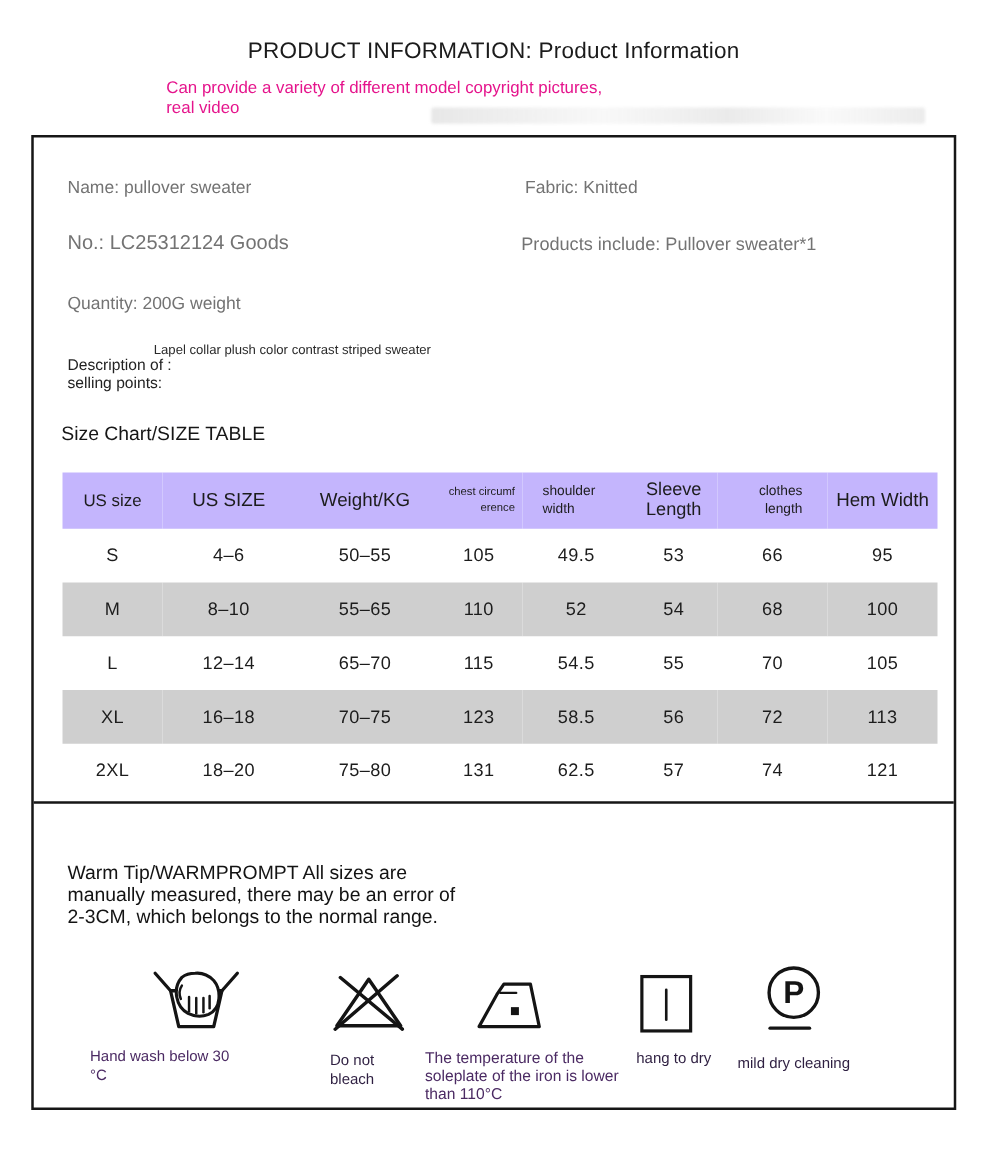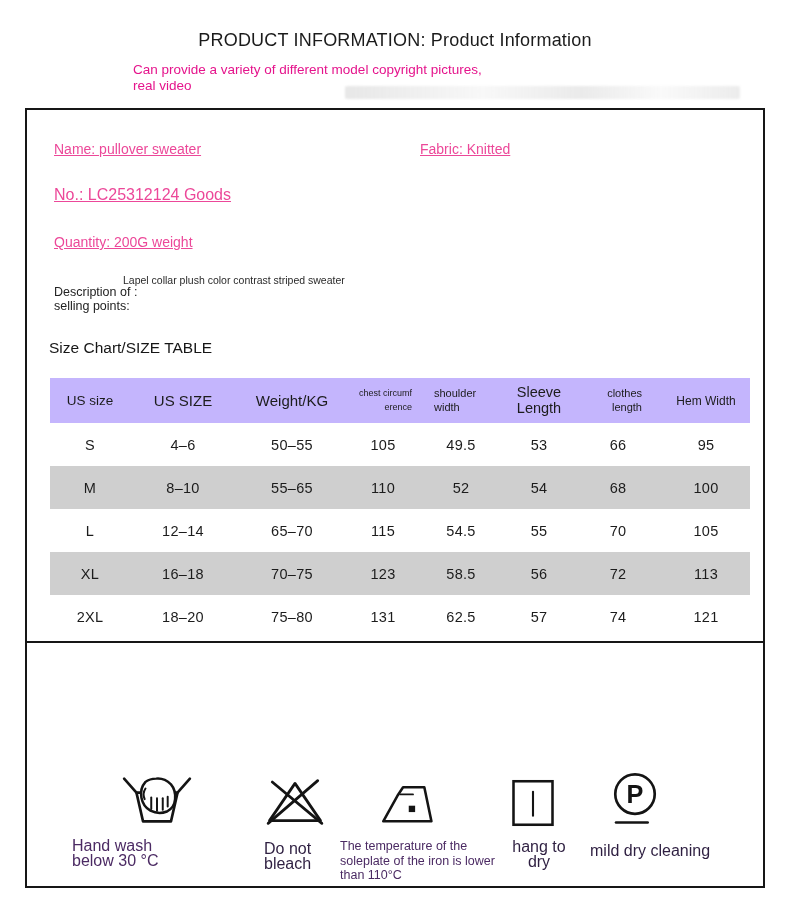--- a/index.html
+++ b/index.html
@@ -24,21 +24,21 @@
     filter:blur(1.2px); border-radius:2px;
   }
 
   
   .card {
     left:25px; top:108px; width:740px; height:780px;
     border:2px solid #161616; background:#ffffff;
   }
   .divider { left:0; width:100%; top:531px; height:2px; background:#161616; }
 
-  .info-text { font-size:14px; color:#ec4899;text-decoration:underline; }
+  .info-text { font-size:14px; color:#737373; }
   .fld-name     { left:27px;  top:31px; }
   .fld-fabric   { left:393px; top:31px; }
   .fld-number   { left:27px;  top:76px; font-size:16px; }
   .fld-includes { left:390px; top:78px; font-size:14.5px; }
   .fld-quantity { left:27px;  top:124px; }
   .desc-label   { left:27px;  top:163px; font-size:12.5px; line-height:14px; color:#222;margin-top:12px; }
   .desc-value   { left:96px;  top:164px; width:232px; font-size:10.5px; line-height:13px; color:#2a2a2a; }
 
   .size-heading { left:22px; top:229px; font-size:15.5px; font-weight:500; color:#161616; }
 
@@ -51,27 +51,27 @@
   tbody tr:nth-child(even) { background:#cfcfcf; }
   td { font-size:14.5px; letter-spacing:.3px; }
   th.c0 { font-size:13.5px; }
   th.c1 { font-size:15px; }
   th.c2 { font-size:15px; }
   th.c3 span { display:inline-block; width:58px; font-size:9px; text-align:right;
                word-break:break-all; line-height:1.55; }
   th.c4 span { display:inline-block; width:54px; font-size:11px; text-align:left; line-height:1.3; }
   th.c5 span { display:inline-block; width:58px; font-size:14.5px; text-align:center; line-height:1.15; }
   th.c6 span { display:inline-block; width:48px; font-size:11px; text-align:right; line-height:1.3; }
-  th.c7 { font-size:12px; white-space:nowrap;text-align:center; }
+  th.c7 { font-size:15px; white-space:nowrap;text-align:center; }
 
   
   .warm-tip { left:27px; top:580px; font-size:15.5px; line-height:17.5px; color:#131313; }
 
   .care-icon svg { display:block; }
-  .care-label { font-size:16px; line-height:15px; }
+  .care-label { font-size:12px; line-height:15px; }
   .purple { color:#4b2a63; }
   .dkpurple { color:#2e1f41; }
 
   .ci-wash  { left:93px;  top:658px; }
   .cl-wash  { left:45px;  top:728px; width:122px; }
   .ci-bleach{ left:237px; top:662px; }
   .cl-bleach{ left:237px; top:731px; width:60px; }
   .ci-iron  { left:352px; top:670px; }
   .cl-iron  { left:313px; top:729px; width:164px; font-size:12.5px; line-height:14.5px; }
   .ci-hang  { left:482px; top:666px; }
@@ -89,20 +89,21 @@
   <div>real video</div>
 </div>
 
 <div class="abs watermark"></div>
 
 <div class="abs card">
 
   <div class="abs info-text fld-name">Name: pullover sweater</div>
   <div class="abs info-text fld-fabric">Fabric: Knitted</div>
   <div class="abs info-text fld-number">No.: LC25312124 Goods</div>
+  <div class="abs info-text fld-includes">Products include: Pullover sweater*1</div>
   <div class="abs info-text fld-quantity">Quantity: 200G weight</div>
 
   <div class="abs desc-label">
     <div>Description of :</div>
     <div>selling points:</div>
   </div>
   <div class="abs size-heading">Size Chart/SIZE TABLE</div>
 
   <div class="abs desc-value">Lapel collar plush color contrast striped sweater</div>
 
@@ -180,20 +181,25 @@
             <td>57</td>
             <td>74</td>
             <td>121</td>
           </tr>
         </tbody>
     </table>
   </div>
 
   <div class="abs divider"></div>
 
+  <div class="abs warm-tip">
+    <div>Warm Tip/WARMPROMPT All sizes are</div>
+    <div>manually measured, there may be an error of</div>
+    <div>2-3CM, which belongs to the normal range.</div>
+  </div>
 
   <div class="abs care-icon ci-wash">
     <svg width="74" height="64" viewBox="0 0 90 72" fill="none" stroke="#141414" stroke-width="3.2" stroke-linecap="round" stroke-linejoin="round">
       <path d="M5 10 L20 27 H70 L85 10"></path>
       <path d="M20 27 L28 62 H62 L70 27"></path>
       <path d="M31 14 Q24 22 26 33 Q28 44 37 49 Q47 54 57 50 Q66 46 67 35 Q68 24 62 17 Q54 9 44 10 Q36 10 31 14 Z" fill="#ffffff" stroke-width="3"></path>
       <path d="M38 47 V33" stroke-width="2.4"></path>
       <path d="M45 49 V34" stroke-width="2.4"></path>
       <path d="M52 48 V34" stroke-width="2.4"></path>
       <path d="M58 44 V32" stroke-width="2.4"></path>

